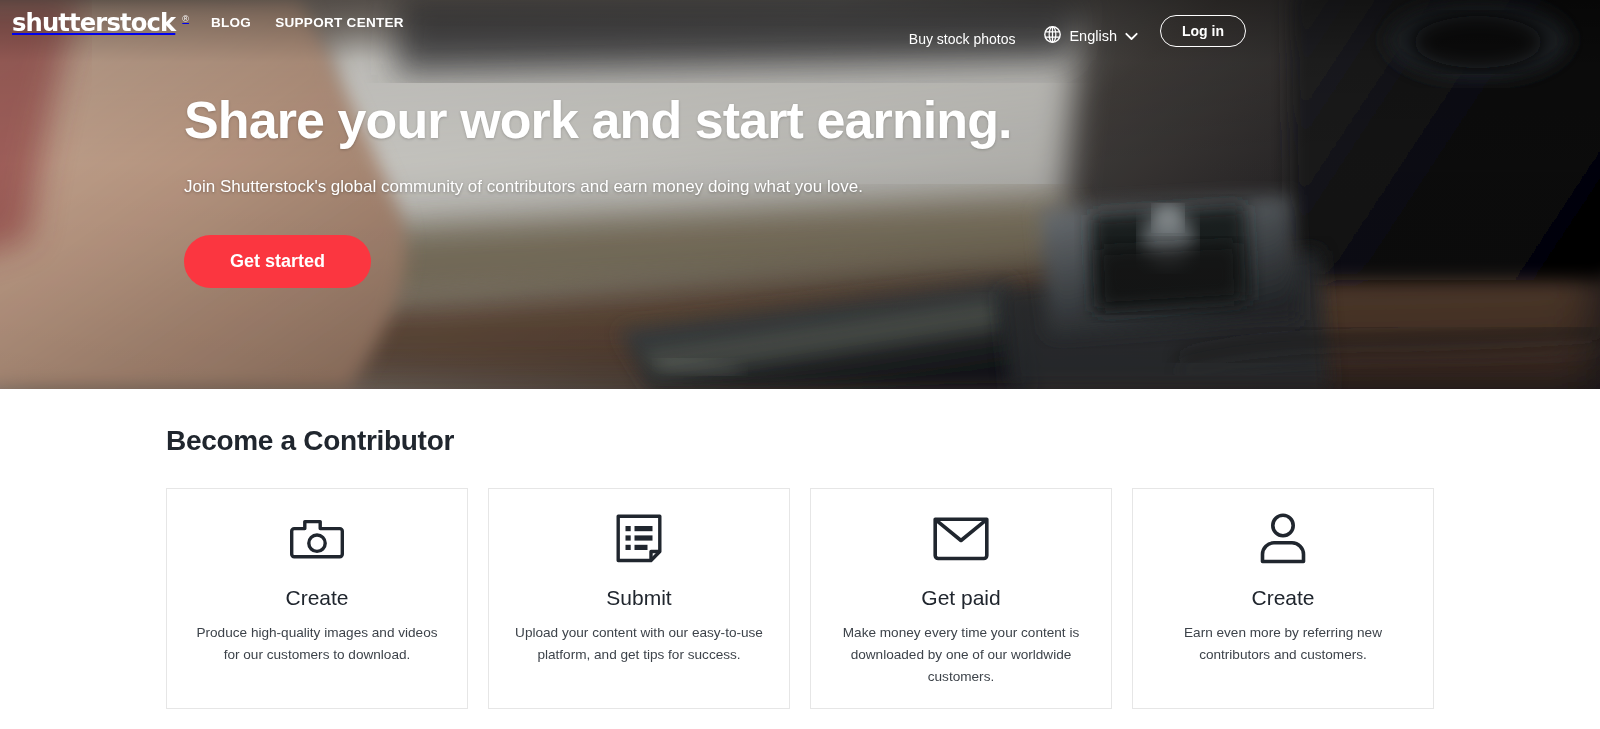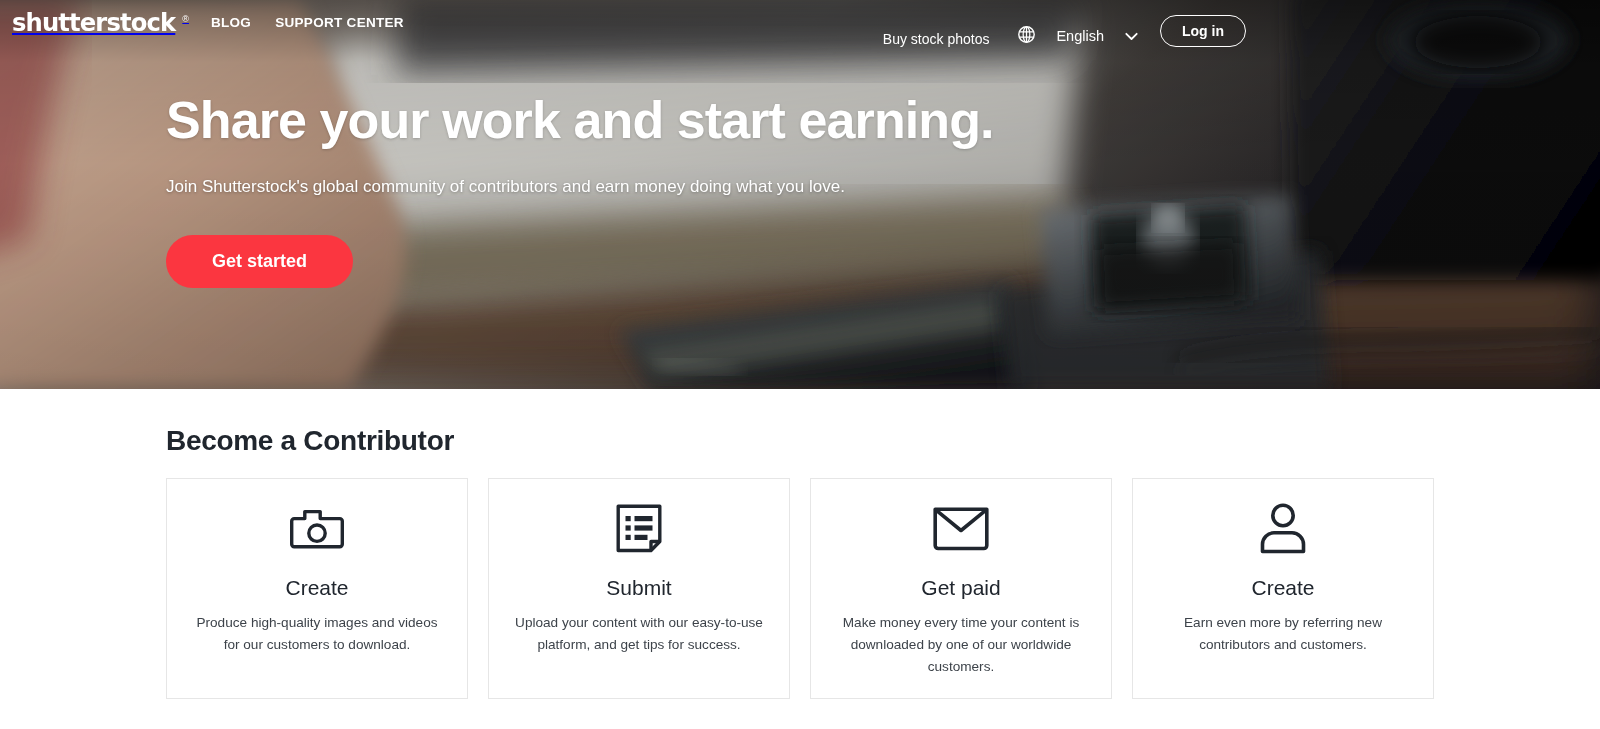--- a/index.html
+++ b/index.html
@@ -88,21 +88,21 @@
     color: #ffffff;
     font-size: 14px;
     font-weight: 400;
     text-decoration: none;
     margin-right: 28px;
     white-space: nowrap;
   }
   .lang {
     display: flex;
     align-items: center;
-    gap: 20px;
+    gap: 7px;
     color: #ffffff;
     font-size: 14.5px;
     margin-right: 22px;
     cursor: pointer;
     white-space: nowrap;
     margin-top: 28px;
   }
   .globe-icon { display: block; }
   .chev { display: block; margin-left: 1px; }
   .login-btn {
@@ -115,21 +115,21 @@
     padding: 8px 21px;
     line-height: 1;
     cursor: pointer;
     font-family: "Liberation Sans", sans-serif;
     white-space: nowrap;
   }
 
   
   .hero-copy {
     position: absolute;
-    left: 166px;
+    left: 184px;
     top: 92px;
     z-index: 5;
   }
   .hero-title {
     color: #ffffff;
     font-size: 52px;
     font-weight: 700;
     letter-spacing: -0.9px;
     line-height: 1.1;
     margin: 0 0 26px 0;
@@ -164,21 +164,21 @@
     width: 1600px;
     padding: 0 166px;
     background: #ffffff;
   }
   .section-title {
     font-size: 28px;
     font-weight: 700;
     color: #20262e;
     letter-spacing: -0.3px;
     padding-top: 36px;
-    margin-bottom: 21px;
+    margin-bottom: 31px;
   }
   .cards {
     display: flex;
     gap: 20px;
   }
   .card {
     flex: 1 1 0;
     border: 1px solid #e6e6e6;
     background: #ffffff;
     min-height: 214px;

